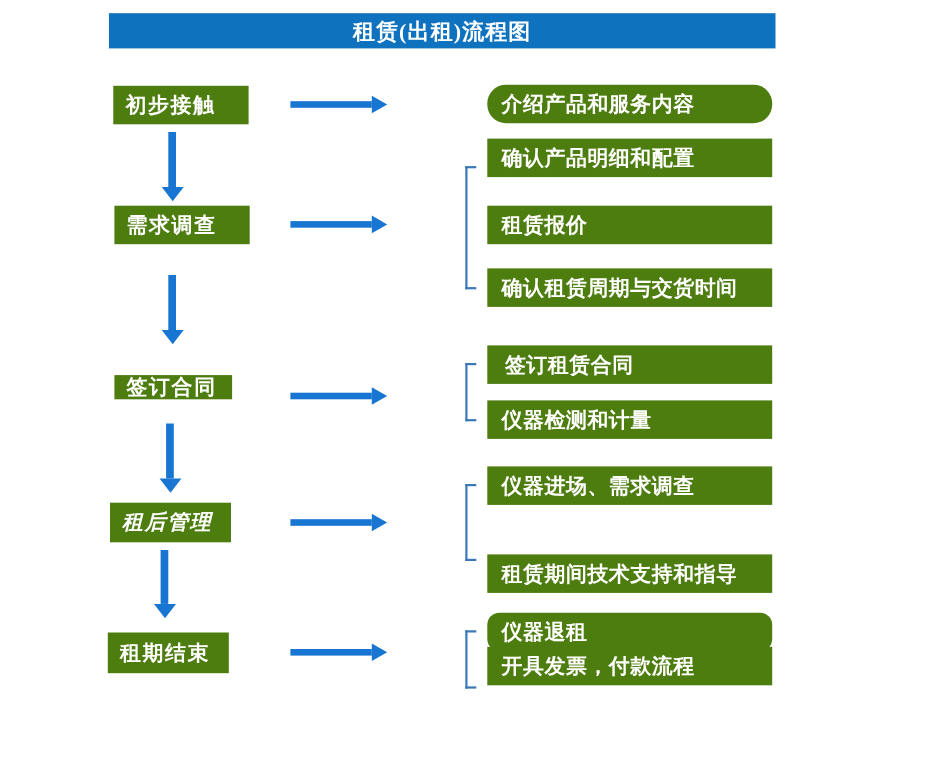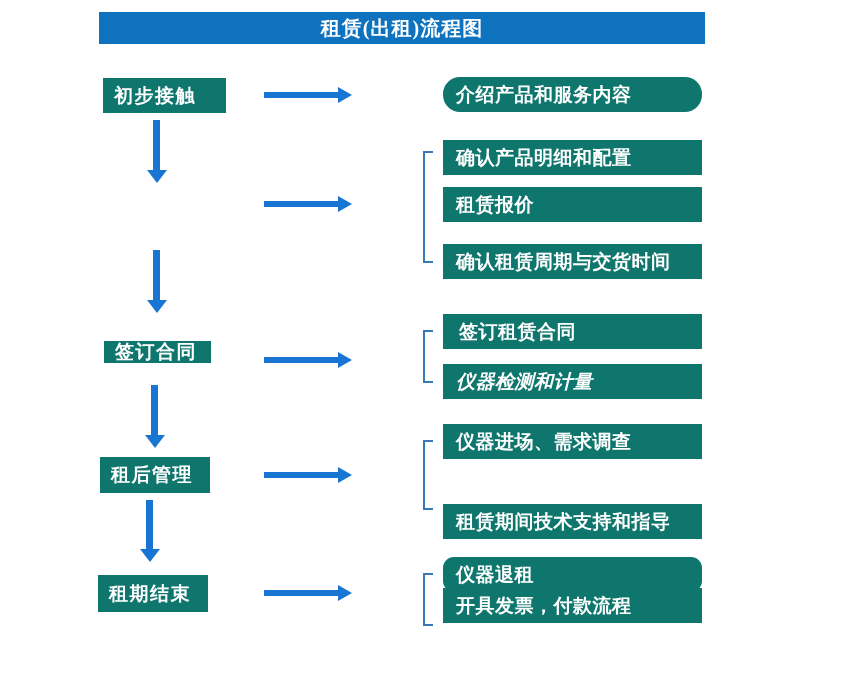--- a/index.html
+++ b/index.html
@@ -6,21 +6,21 @@
   .canvas {
     position:relative; width:844px; height:688px; background:#ffffff;
     font-family:"Liberation Serif","DejaVu Serif",serif; overflow:hidden;
   }
   .titlebar {
     position:absolute; left:99px; top:12px; width:606px; height:32px;
     background:#0f72bf; color:#ffffff; font-size:20px; font-weight:bold;
     display:flex; align-items:center; justify-content:center; letter-spacing:1px;
   }
   .box {
-    position:absolute; background:#0f766e; color:#ffffff; font-weight:bold;
+    position:absolute; background:#4d7c0f; color:#ffffff; font-weight:bold;
     display:flex; align-items:center; box-sizing:border-box; white-space:nowrap;
   }
   .stage  { font-size:19px; padding-left:11px; letter-spacing:1.5px; }
   .detail { left:443px; width:259px; height:35px; font-size:19px; padding-left:13px; letter-spacing:0.5px; }
   .h-arrow { position:absolute; left:264px; width:88px; height:16px; }
   .h-arrow .shaft { position:absolute; left:0; top:5px; width:74px; height:6px; background:#1876d2; }
   .h-arrow .head  { position:absolute; left:74px; top:0; width:0; height:0;
     border-left:14px solid #1876d2; border-top:8px solid transparent; border-bottom:8px solid transparent; }
   .v-arrow { position:absolute; width:20px; }
   .v-arrow .shaft { position:absolute; left:6px; top:0; width:7px; background:#1876d2; }
@@ -32,30 +32,31 @@
   }
 </style>
 </head>
 <body>
 
 <div class="canvas">
 
   <div class="titlebar">租赁(出租)流程图</div>
 
   <div class="box stage" style="left:103px; top:78px;  width:123px; height:35px;">初步接触</div>
+  <div class="box stage" style="left:104px; top:187px; width:123px; height:35px;">需求调查</div>
   <div class="box stage" style="left:104px; top:341px; width:107px; height:22px;">签订合同</div>
-  <div class="box stage" style="left:100px; top:457px; width:110px; height:36px;">租后管理</div>
+  <div class="box stage" style="left:100px; top:457px; width:110px; height:36px;font-style:italic;">租后管理</div>
   <div class="box stage" style="left:98px;  top:575px; width:110px; height:37px;">租期结束</div>
 
   <div class="box detail" style="top:77px;border-radius:17px;">介绍产品和服务内容</div>
-  <div class="box detail" style="top:140px;text-align:right;">确认产品明细和配置</div>
+  <div class="box detail" style="top:126px;text-align:right;">确认产品明细和配置</div>
   <div class="box detail" style="top:187px;">租赁报价</div>
   <div class="box detail" style="top:244px;">确认租赁周期与交货时间</div>
   <div class="box detail" style="top:314px;padding-left:16px;">签订租赁合同</div>
-  <div class="box detail" style="top:364px;font-style:italic;">仪器检测和计量</div>
+  <div class="box detail" style="top:364px;">仪器检测和计量</div>
   <div class="box detail" style="top:424px;">仪器进场、需求调查</div>
   <div class="box detail" style="top:492px;margin-top:12px;">租赁期间技术支持和指导</div>
   <div class="box detail" style="top:557px;border-radius:11px;">仪器退租</div>
   <div class="box detail" style="top:588px;">开具发票，付款流程</div>
 
   <div class="h-arrow" style="top:87px;">
       <div class="shaft"></div>
       <div class="head"></div>
     </div>
   <div class="h-arrow" style="top:196px;">

